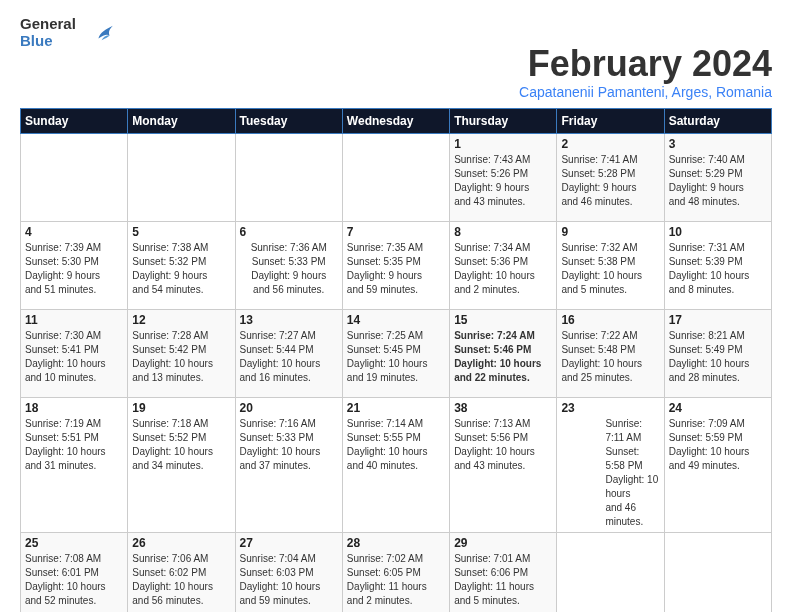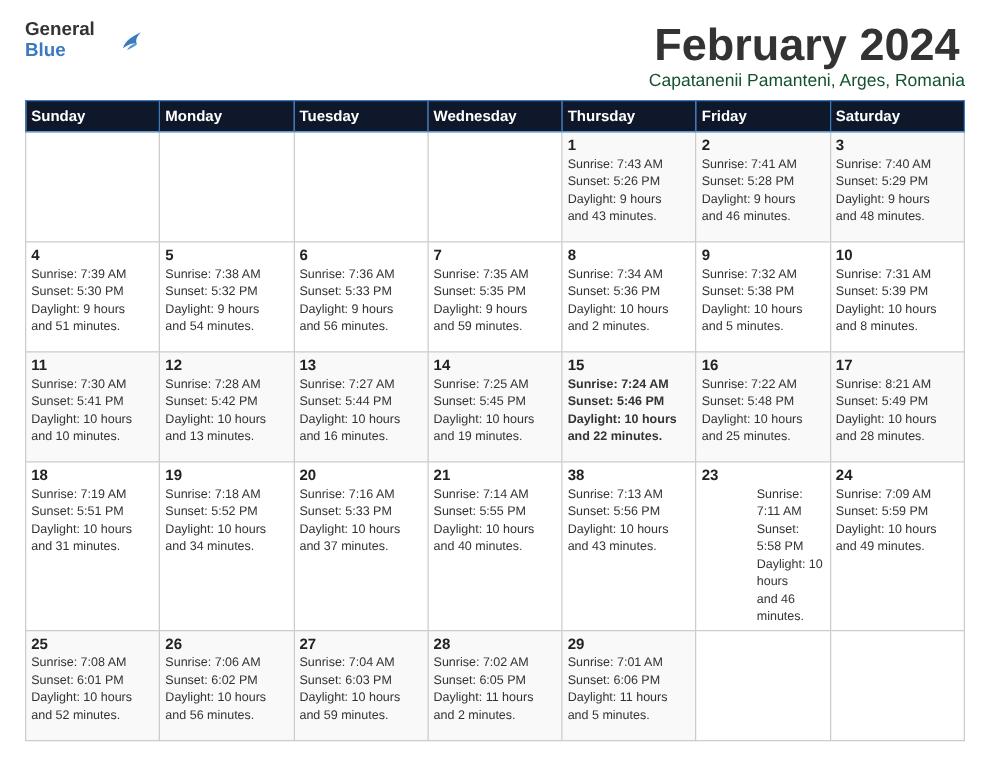--- a/index.html
+++ b/index.html
@@ -34,31 +34,32 @@
     .logo-blue {
       font-size: 15px;
       font-weight: bold;
       color: #3a7abf;
     }
     .logo-bird {
       width: 24px;
       height: 24px;
     }
     .title-area {
-      text-align: center;
+      text-align: right;
+      margin-top: 28px;
     }
     .month-title {
       font-size: 36px;
       font-weight: bold;
       color: #333;
       line-height: 1.1;
     }
     .subtitle {
       font-size: 14px;
-      color: #14532d;
+      color: #3b82f6;
     }
     table {
       width: 100%;
       border-collapse: collapse;
       table-layout: fixed;
     }
     thead th {
       background: #0f172a;
       color: #fff;
       font-size: 12px;
@@ -164,21 +165,21 @@
         </td>
         <td>
           <div class="day-num">5</div>
           <div class="day-info" style="white-space: pre-line;">Sunrise: 7:38 AM
 Sunset: 5:32 PM
 Daylight: 9 hours
 and 54 minutes.</div>
         </td>
         <td>
           <div class="day-num">6</div>
-          <div class="day-info" style="white-space: pre-line;">Sunrise: 7:36 AM
+          <div class="day-info" style="white-space: pre-line; text-align: center;">Sunrise: 7:36 AM
 Sunset: 5:33 PM
 Daylight: 9 hours
 and 56 minutes.</div>
         </td>
         <td>
           <div class="day-num">7</div>
           <div class="day-info" style="white-space: pre-line;">Sunrise: 7:35 AM
 Sunset: 5:35 PM
 Daylight: 9 hours
 and 59 minutes.</div>

